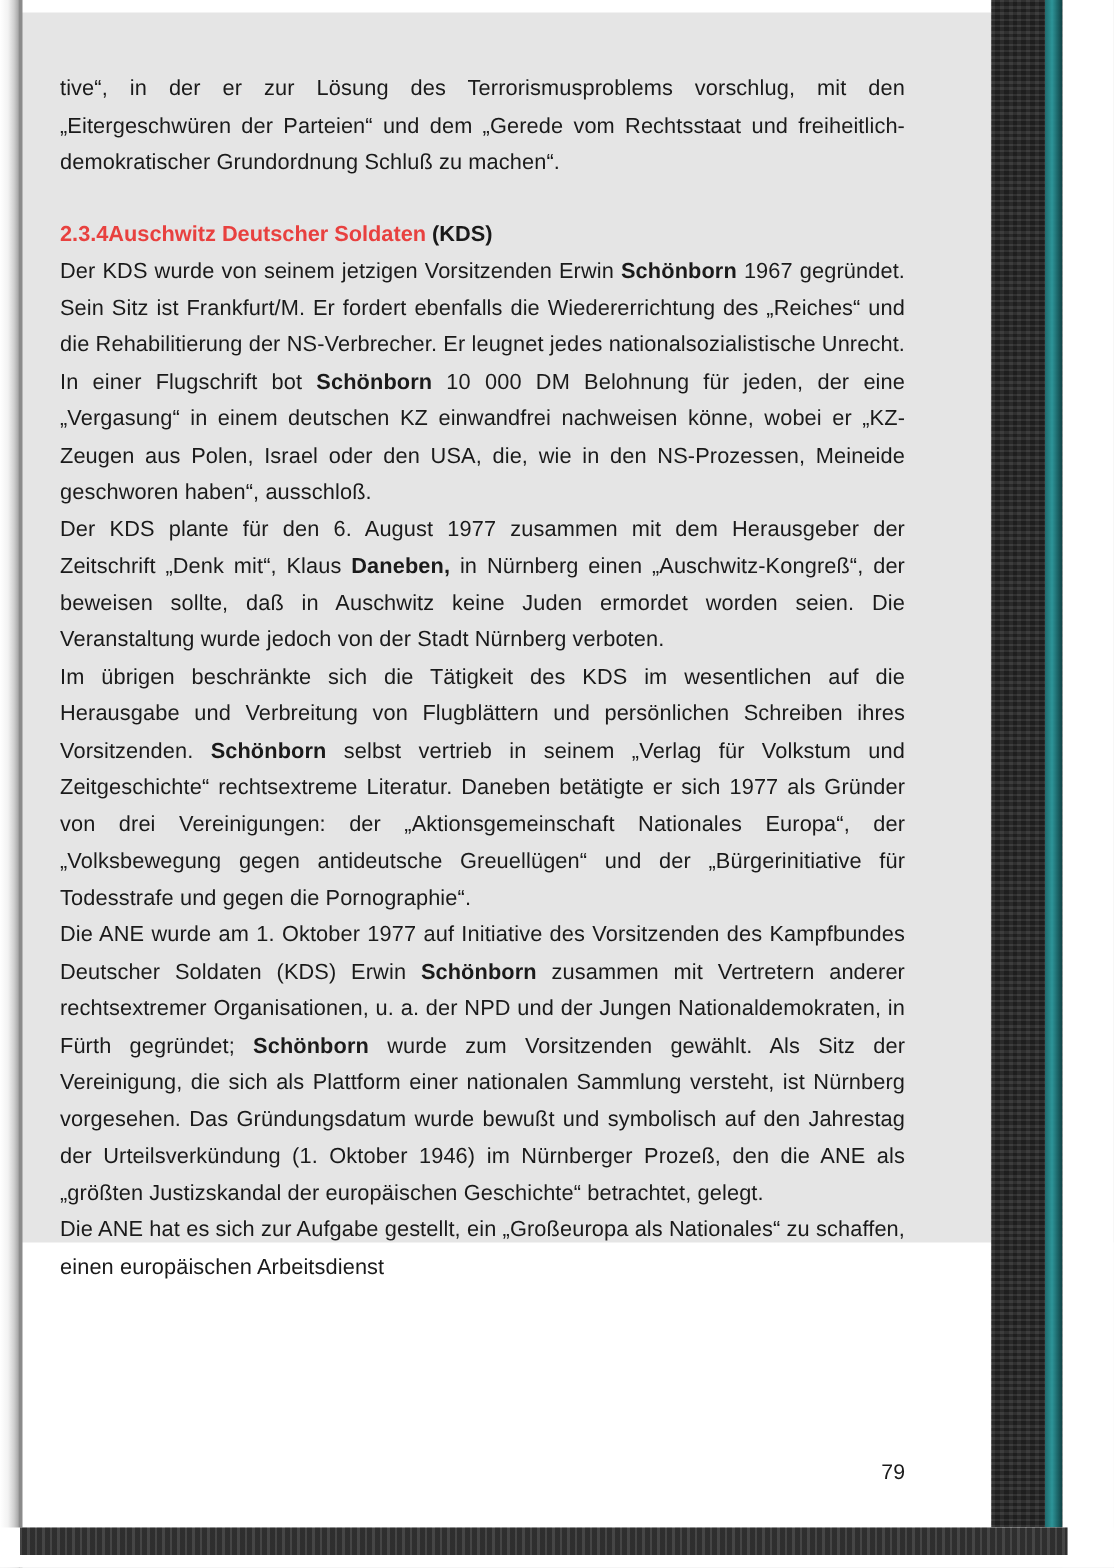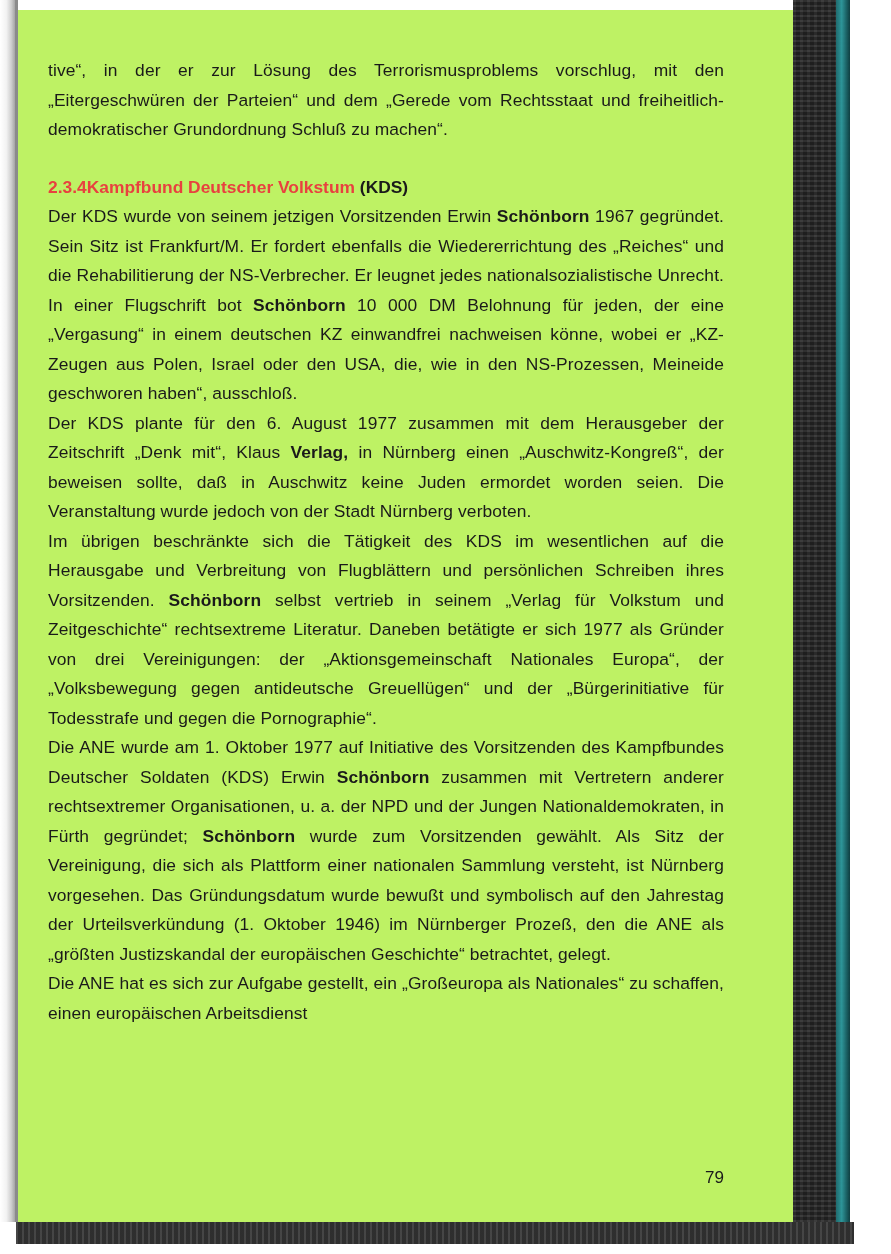--- a/index.html
+++ b/index.html
@@ -12,22 +12,22 @@
     background: #ffffff;
     font-family: "Liberation Sans", sans-serif;
     overflow: hidden;
     position: relative;
   }
 
   .page {
     position: absolute;
     left: 0; top: 0;
     width: 891px;
-    height: 1254px;
-    background: #bef264;
+    height: 994px;
+    background: #e5e5e5;
   }
 
   
   .left-edge {
     position: absolute;
     left: 0; top: 0;
     width: 16px; height: 1254px;
     background: linear-gradient(to right, #ffffff 0%, #f2f2f2 40%, #cfcfcf 70%, #9a9a9a 100%);
   }
   .left-edge-line {
@@ -140,25 +140,25 @@
   <div class="right-teal"></div>
   <div class="right-white-strip"></div>
   <div class="bottom-dark"></div>
   <div class="bottom-bar"></div>
 
   <div class="content">
 
     <p class="body">tive“, in der er zur Lösung des Terrorismusproblems vorschlug, mit den „Eitergeschwüren der Parteien“ und dem „Gerede vom Rechtsstaat und freiheitlich-demokratischer Grundordnung Schluß zu machen“.</p>
 
     <div class="heading">
-      <span class="num">2.3.4</span><span class="title">Kampfbund Deutscher Volkstum</span> <span class="abbr">(KDS)</span>
+      <span class="num">2.3.4</span><span class="title">Auschwitz Deutscher Soldaten</span> <span class="abbr">(KDS)</span>
     </div>
 
     <p class="body">Der KDS wurde von seinem jetzigen Vorsitzenden Erwin <span class="b">Schönborn</span> 1967 gegründet. Sein Sitz ist Frankfurt/M. Er fordert ebenfalls die Wiedererrichtung des „Reiches“ und die Rehabilitierung der NS-Verbrecher. Er leugnet jedes nationalsozialistische Unrecht. In einer Flugschrift bot <span class="b">Schönborn</span> 10 000 DM Belohnung für jeden, der eine „Vergasung“ in einem deutschen KZ einwandfrei nachweisen könne, wobei er „KZ-Zeugen aus Polen, Israel oder den USA, die, wie in den NS-Prozessen, Meineide geschworen haben“, ausschloß.</p>
-    <p class="body">Der KDS plante für den 6. August 1977 zusammen mit dem Herausgeber der Zeitschrift „Denk mit“, Klaus <span class="b">Verlag,</span> in Nürnberg einen „Auschwitz-Kongreß“, der beweisen sollte, daß in Auschwitz keine Juden ermordet worden seien. Die Veranstaltung wurde jedoch von der Stadt Nürnberg verboten.</p>
+    <p class="body">Der KDS plante für den 6. August 1977 zusammen mit dem Herausgeber der Zeitschrift „Denk mit“, Klaus <span class="b">Daneben,</span> in Nürnberg einen „Auschwitz-Kongreß“, der beweisen sollte, daß in Auschwitz keine Juden ermordet worden seien. Die Veranstaltung wurde jedoch von der Stadt Nürnberg verboten.</p>
     <p class="body">Im übrigen beschränkte sich die Tätigkeit des KDS im wesentlichen auf die Herausgabe und Verbreitung von Flugblättern und persönlichen Schreiben ihres Vorsitzenden. <span class="b">Schönborn</span> selbst vertrieb in seinem „Verlag für Volkstum und Zeitgeschichte“ rechtsextreme Literatur. Daneben betätigte er sich 1977 als Gründer von drei Vereinigungen: der „Aktionsgemeinschaft Nationales Europa“, der „Volksbewegung gegen antideutsche Greuellügen“ und der „Bürgerinitiative für Todesstrafe und gegen die Pornographie“.</p>
 
 
     <p class="body">Die ANE wurde am 1. Oktober 1977 auf Initiative des Vorsitzenden des Kampfbundes Deutscher Soldaten (KDS) Erwin <span class="b">Schönborn</span> zusammen mit Vertretern anderer rechtsextremer Organisationen, u. a. der NPD und der Jungen Nationaldemokraten, in Fürth gegründet; <span class="b">Schönborn</span> wurde zum Vorsitzenden gewählt. Als Sitz der Vereinigung, die sich als Plattform einer nationalen Sammlung versteht, ist Nürnberg vorgesehen. Das Gründungsdatum wurde bewußt und symbolisch auf den Jahrestag der Urteilsverkündung (1. Oktober 1946) im Nürnberger Prozeß, den die ANE als „größten Justizskandal der europäischen Geschichte“ betrachtet, gelegt.</p>
     <p class="body">Die ANE hat es sich zur Aufgabe gestellt, ein „Großeuropa als Nationales“ zu schaffen, einen europäischen Arbeitsdienst</p>
 
     <div class="pagenum">79</div>
 
   </div>
 </div>

